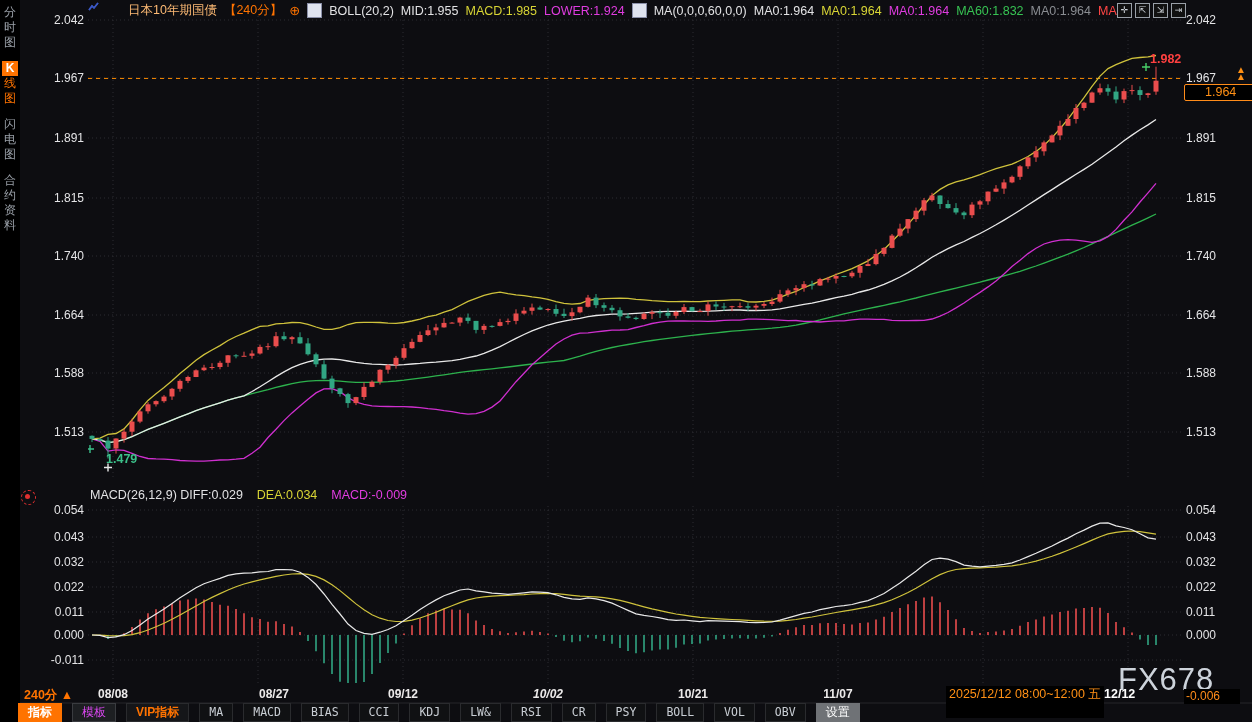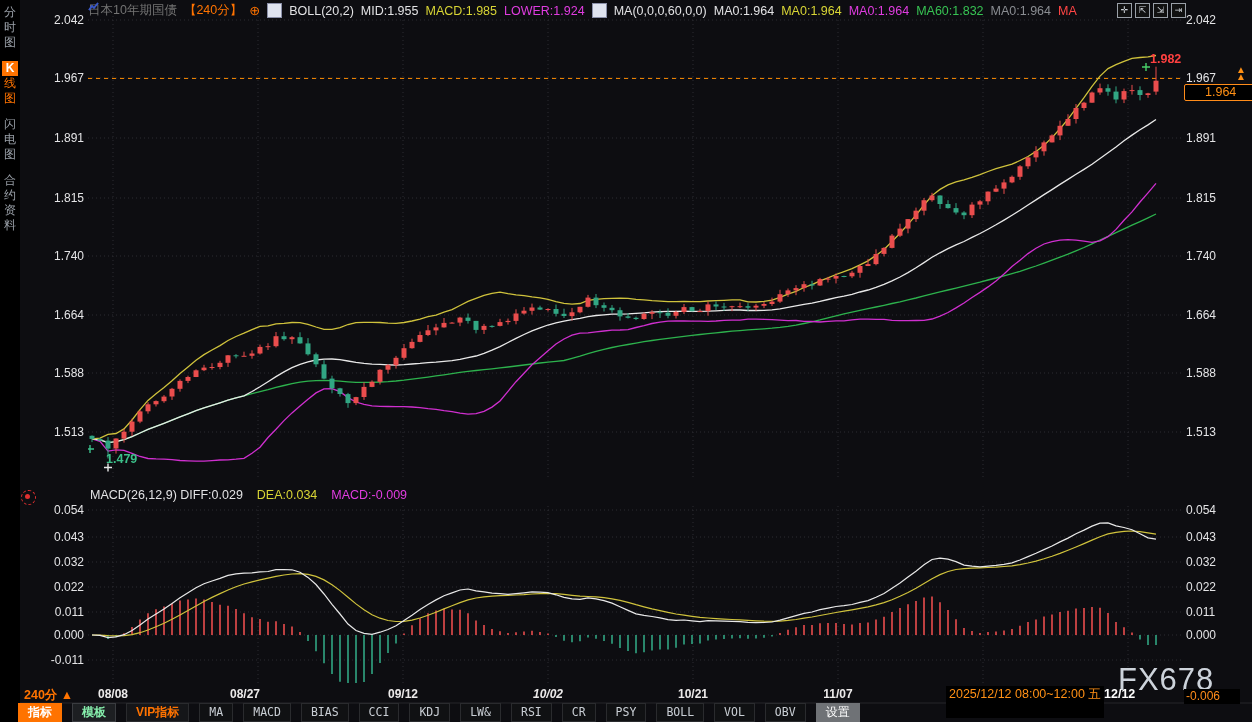--- a/index.html
+++ b/index.html
@@ -29,21 +29,21 @@
   #timestamp-box{position:absolute;left:946px;top:686px;height:32px;line-height:16px;background:#000;
                  color:#ff9015;font-size:12.5px;padding:0 3px;white-space:nowrap;z-index:6;}
   #day-label{position:absolute;left:1104px;top:687px;font-size:12.5px;font-weight:bold;color:#fff;z-index:6;}
   #watermark{position:absolute;left:1118px;top:662px;font-size:31px;color:#cdd3db;letter-spacing:1px;z-index:4;}
   
   #toolbar{position:absolute;left:18px;top:703px;height:19px;display:flex;gap:10px;align-items:center;z-index:7;}
   .tbtn{height:17px;line-height:17px;text-align:center;font-size:12px;padding:0 9px;cursor:pointer;
         background:#101113;border:1px solid #2a2b2e;color:#c9ced4;}
   .tbtn.mono{font-family:"DejaVu Sans Mono","Liberation Mono",monospace;font-size:11.5px;}
   .tbtn.primary{background:#ff7300;border-color:#ff7300;color:#fff;font-weight:bold;}
-  .tbtn.plain{background:#1d1f22;border-color:#3a3c40;color:#86efac;font-weight:bold;}
+  .tbtn.plain{background:#1d1f22;border-color:#3a3c40;color:#d946ef;font-weight:normal;}
   .tbtn.vip{background:#151619;border-color:#2a2b2e;color:#ff7300;font-weight:bold;}
   .tbtn.settings{background:#6f7276;border-color:#6f7276;color:#fff;}
   
   #macd-header{position:absolute;left:90px;top:488px;font-size:12.5px;display:flex;gap:14px;white-space:nowrap;z-index:5;}
   #live-icon{position:absolute;left:21px;top:490px;width:13px;height:13px;border:1.5px dashed #e03030;border-radius:50%;}
   #live-icon::after{content:"";position:absolute;left:3px;top:3px;width:5px;height:5px;background:#e03030;border-radius:50%;}
   
   .marker{position:absolute;font-size:12.5px;font-weight:bold;z-index:5;}
   #last-price-tag{position:absolute;left:1184px;top:84px;width:62px;height:15px;line-height:15px;
                   border:1px solid #ff8c1a;border-radius:2px;background:#000;color:#ff9015;
@@ -532,21 +532,21 @@
     </div>
     <div class="side-tab">
       <div class="ch">合</div>
       <div class="ch">约</div>
       <div class="ch">资</div>
       <div class="ch">料</div>
     </div>
   </div>
 
 <div id="header" class="abs">
-    <span style="color: #737373;">日本10年期国债</span>
+    <span style="color: #fdba74; margin-left: 40px;">日本10年期国债</span>
     <span style="color: rgb(255, 115, 0);">【240分】</span>
     <span style="color: rgb(255, 115, 0); font-size: 13px;">⊕</span>
     <span class="chart-ico">
       <svg width="11" height="11">
         <polyline points="1,8 4,4 6,6 10,1" fill="none" stroke="#3a57c4" stroke-width="1.5"></polyline>
       </svg>
     </span>
     <span style="color: rgb(226, 226, 228);">BOLL(20,2)</span>
     <span style="color: rgb(226, 226, 228);">MID:1.955</span>
     <span style="color: rgb(216, 213, 53);">MACD:1.985</span>
@@ -595,21 +595,21 @@
     <div class="axlab" style="left: 30px; width: 54px; text-align: right; top: 555px;">0.032</div>
     <div class="axlab r" style="top: 555px;">0.032</div>
     <div class="axlab" style="left: 30px; width: 54px; text-align: right; top: 580px;">0.022</div>
     <div class="axlab r" style="top: 580px;">0.022</div>
     <div class="axlab" style="left: 30px; width: 54px; text-align: right; top: 605px;">0.011</div>
     <div class="axlab r" style="top: 605px;">0.011</div>
     <div class="axlab" style="left: 30px; width: 54px; text-align: right; top: 628px;">0.000</div>
     <div class="axlab r" style="top: 628px;">0.000</div>
     <div class="axlab" style="left: 30px; width: 54px; text-align: right; top: 653px;">-0.011</div>
     <div class="xlab" style="left: 85px;">08/08</div>
-    <div class="xlab" style="left: 217px;">08/27</div>
+    <div class="xlab" style="left: 246px;">08/27</div>
     <div class="xlab" style="left: 375px;">09/12</div>
     <div class="xlab" style="left: 520px; font-style: italic;">10/02</div>
     <div class="xlab" style="left: 665px;">10/21</div>
     <div class="xlab" style="left: 810px;">11/07</div>
   </div>
 
 <div id="live-icon"></div>
 <div id="macd-header">
   <span style="color:#e2e2e4">MACD(26,12,9) DIFF:0.029</span>
   <span style="color:#d8d535">DEA:0.034</span>

